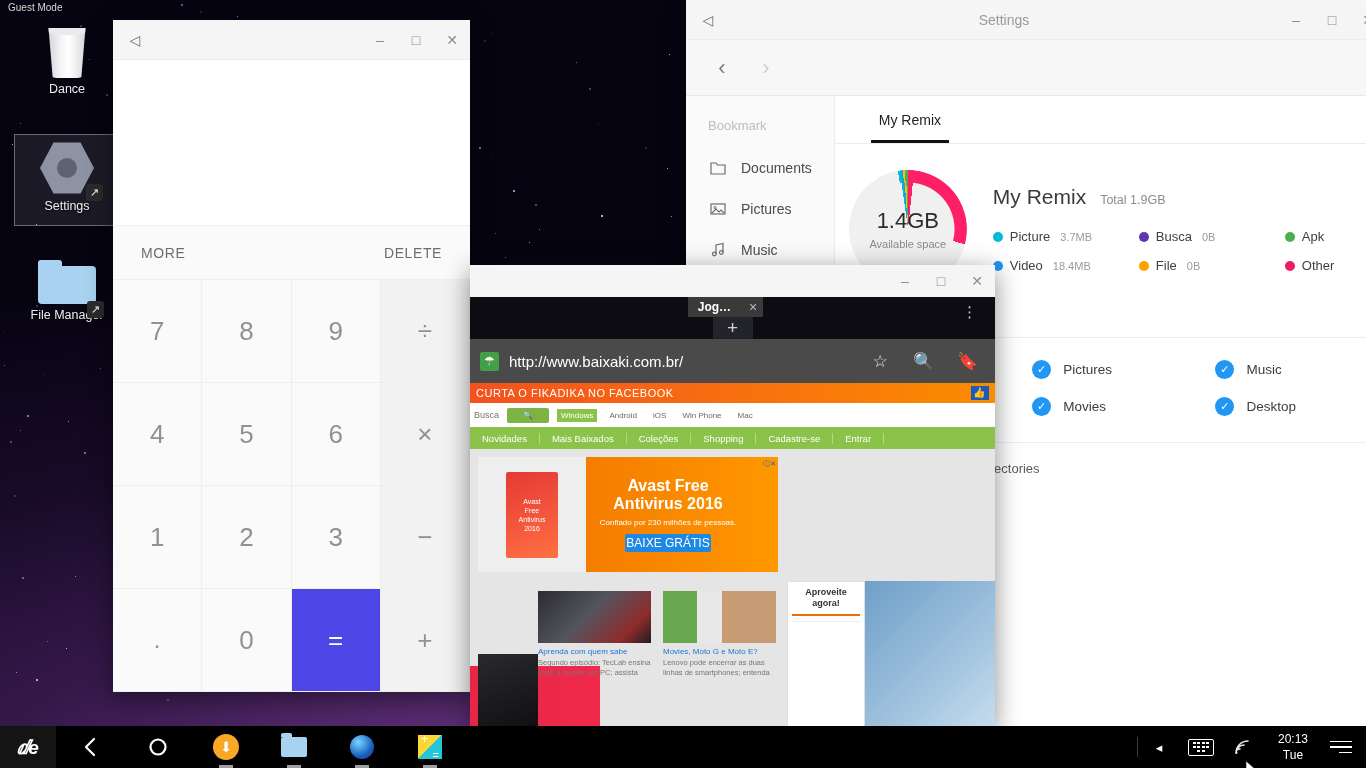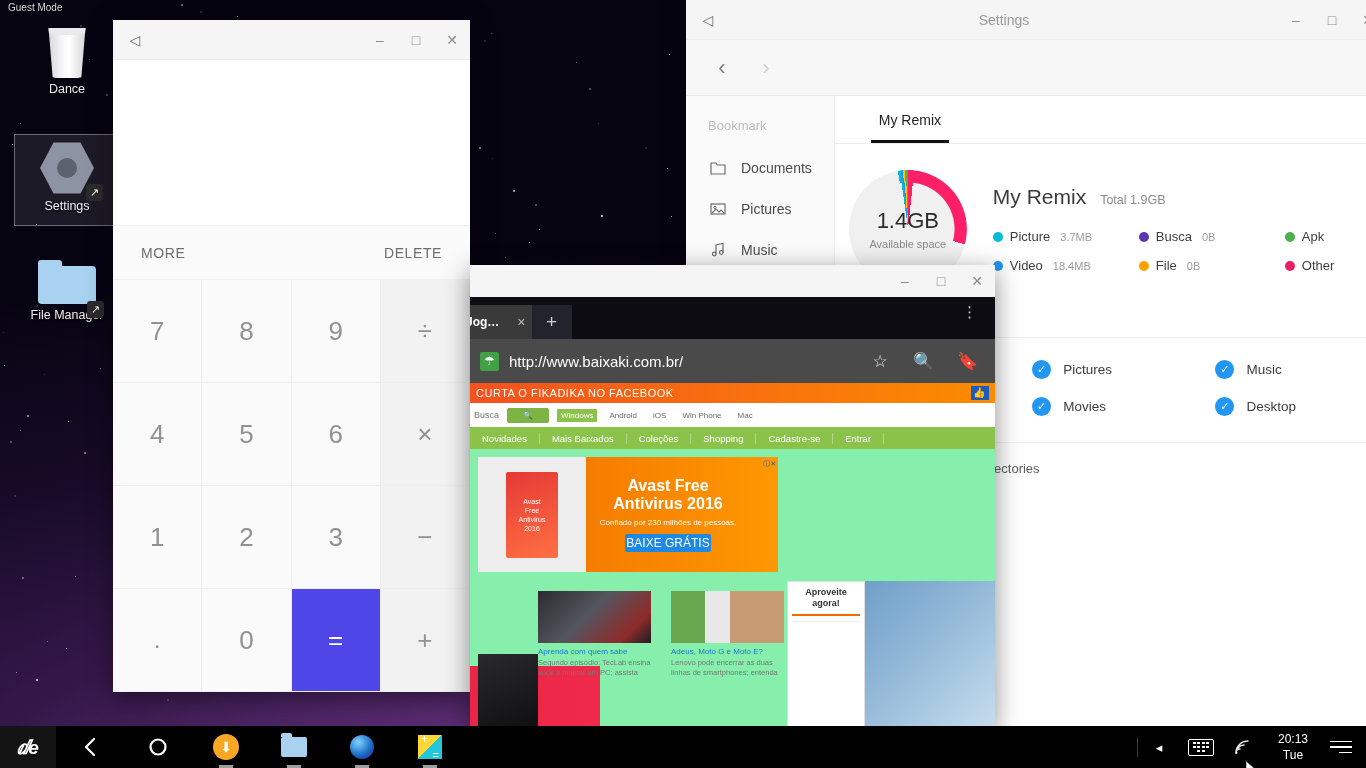--- a/index.html
+++ b/index.html
@@ -145,33 +145,33 @@
   .fav-grid { display:grid; grid-template-columns:repeat(3,1fr); gap:18px 0; padding:22px 14px 26px; }
   .fav { display:flex; align-items:center; gap:12px; font-size:13.5px; color:#3c3c3c; }
   .chk { width:19px; height:19px; border-radius:50%; background:#2196f3; color:#fff;
     font-size:11px; display:flex; align-items:center; justify-content:center; flex:none; }
   .hidden-row { border-top:1px solid #eee; padding:18px 14px; font-size:13px; color:#5d5d5d; }
 
   
   #br { left:470px; top:265px; width:525px; height:461px; }
   #br .bar-top { height:32px; background:#f5f5f5; display:flex; justify-content:flex-end; }
   #br .bar-top .tb-btn { height:32px; line-height:32px; }
-  #br .tabstrip { height:42px; background:#0c0c12; display:flex; align-items:flex-end; position:relative; }
+  #br .tabstrip { height:42px; background:#0c0c12; display:flex; align-items:center; position:relative;flex-direction:column; }
   #br .tab { height:34px; background:#3a3a3a; color:#fff; font-size:12px; font-weight:bold;
     display:flex; align-items:center; padding:0 6px 0 10px; gap:18px; margin-left:-14px; }
   #br .tab .x { color:#bdbdbd; font-size:14px; font-weight:normal; }
   #br .newtab { width:40px; height:34px; color:#cfcfcf; font-size:19px; display:flex;
     align-items:center; justify-content:center; background:#23232b; }
   #br .menu-dots { position:absolute; right:18px; top:12px; color:#cfcfcf; font-size:15px; letter-spacing:0; line-height:5px;}
   #br .omni { height:44px; background:#4a4a4a; display:flex; align-items:center; padding:0 10px; gap:10px; }
   #br .favicon { width:19px; height:19px; background:#43a047; border-radius:2px; color:#fff;
     font-size:12px; display:flex; align-items:center; justify-content:center; flex:none; }
   #br .url { flex:1; color:#fff; font-size:15px; }
   #br .oic { width:34px; text-align:center; color:#e2e2e2; font-size:17px; }
-  #br .page { height:343px; background:#86efac; position:relative; overflow:hidden; }
+  #br .page { height:343px; background:#e5e5e5; position:relative; overflow:hidden; }
 
   .fbbar { height:20px; background:linear-gradient(90deg,#f4511e,#fb8c00);
     display:flex; align-items:center; padding:0 6px; color:#fff;
     font-size:11px; letter-spacing:.5px; }
   .fbbar .thumb { margin-left:auto; width:18px; height:14px; background:#1b5bbf; color:#fff;
     font-size:10px; text-align:center; line-height:14px; }
   .searchrow { height:24px; background:#fff; display:flex; align-items:center; gap:8px;
     font-size:9px; color:#777; padding-left:4px; }
   .searchrow .gbtn { width:42px; height:15px; background:#7cb342; color:#fff; text-align:center;
     line-height:15px; border-radius:2px; font-size:8px; }
@@ -188,21 +188,21 @@
     display:flex; flex-direction:column; align-items:center; justify-content:center; gap:2px; border-radius:2px;}
   .ad .txt { flex:1; text-align:center; color:#fff; }
   .ad .t1 { font-size:16px; font-weight:bold; line-height:1.1; }
   .ad .t2 { font-size:8px; margin-top:5px; }
   .ad .cta { margin:7px auto 0; width:86px; height:18px; background:#1e88e5; color:#fff;
     font-size:12px; font-weight:normal; line-height:18px; border-radius:2px; }
   .ad .adx { position:absolute; right:2px; top:2px; font-size:7px; color:#1565c0; }
 
   .linkrow { position:absolute; left:0; top:194px; width:100%; display:flex; gap:26px;
     font-size:8px; color:#1565c0; padding-left:4px; }
-  .cards { position:absolute; left:68px; top:208px; width:250px; display:flex; gap:20px; }
+  .cards { position:absolute; left:68px; top:208px; width:250px; display:flex; gap:12px; }
   .card { width:113px; }
   .card .img { width:113px; height:52px; }
   .card .t { font-size:8px; color:#1976d2; margin-top:4px; }
   .card .d { font-size:7.5px; color:#777; line-height:1.35; margin-top:2px; }
 
   .rail { position:absolute; right:130px; top:198px; width:78px; bottom:0;
     background:#fff; border:1px solid #e0e0e0; border-bottom:none; padding:5px 4px; }
   .rail h5 { font-size:9px; color:#333; text-align:center; line-height:1.2; }
   .rail hr { border:none; border-top:2px solid #ef6c00; margin:5px 0; }
   .rail .pi { text-align:center; }
@@ -861,21 +861,21 @@
     <div class="darkpic"></div>
 
     <div class="cards">
       <div class="card">
         <div class="img" style="background:linear-gradient(135deg,#2b2b30,#55555e 45%,#8e2b2b 80%,#1d1d22);"></div>
         <div class="t">Aprenda com quem sabe</div>
         <div class="d">Segundo episódio: TecLab ensina você a montar um PC; assista</div>
       </div>
       <div class="card">
         <div class="img" style="background:linear-gradient(90deg,#6aa84f 0 30%,#e8e8e8 30% 52%,#c79b74 52% 100%);"></div>
-        <div class="t">Adeus, Moto G e Moto E?</div>
+        <div class="t">Movies, Moto G e Moto E?</div>
         <div class="d">Lenovo pode encerrar as duas linhas de smartphones; entenda</div>
       </div>
     </div>
 
     <div class="rail">
       <h5>Aproveite agora!</h5>
       <hr>
       <div class="sep"></div>
 
     </div>

